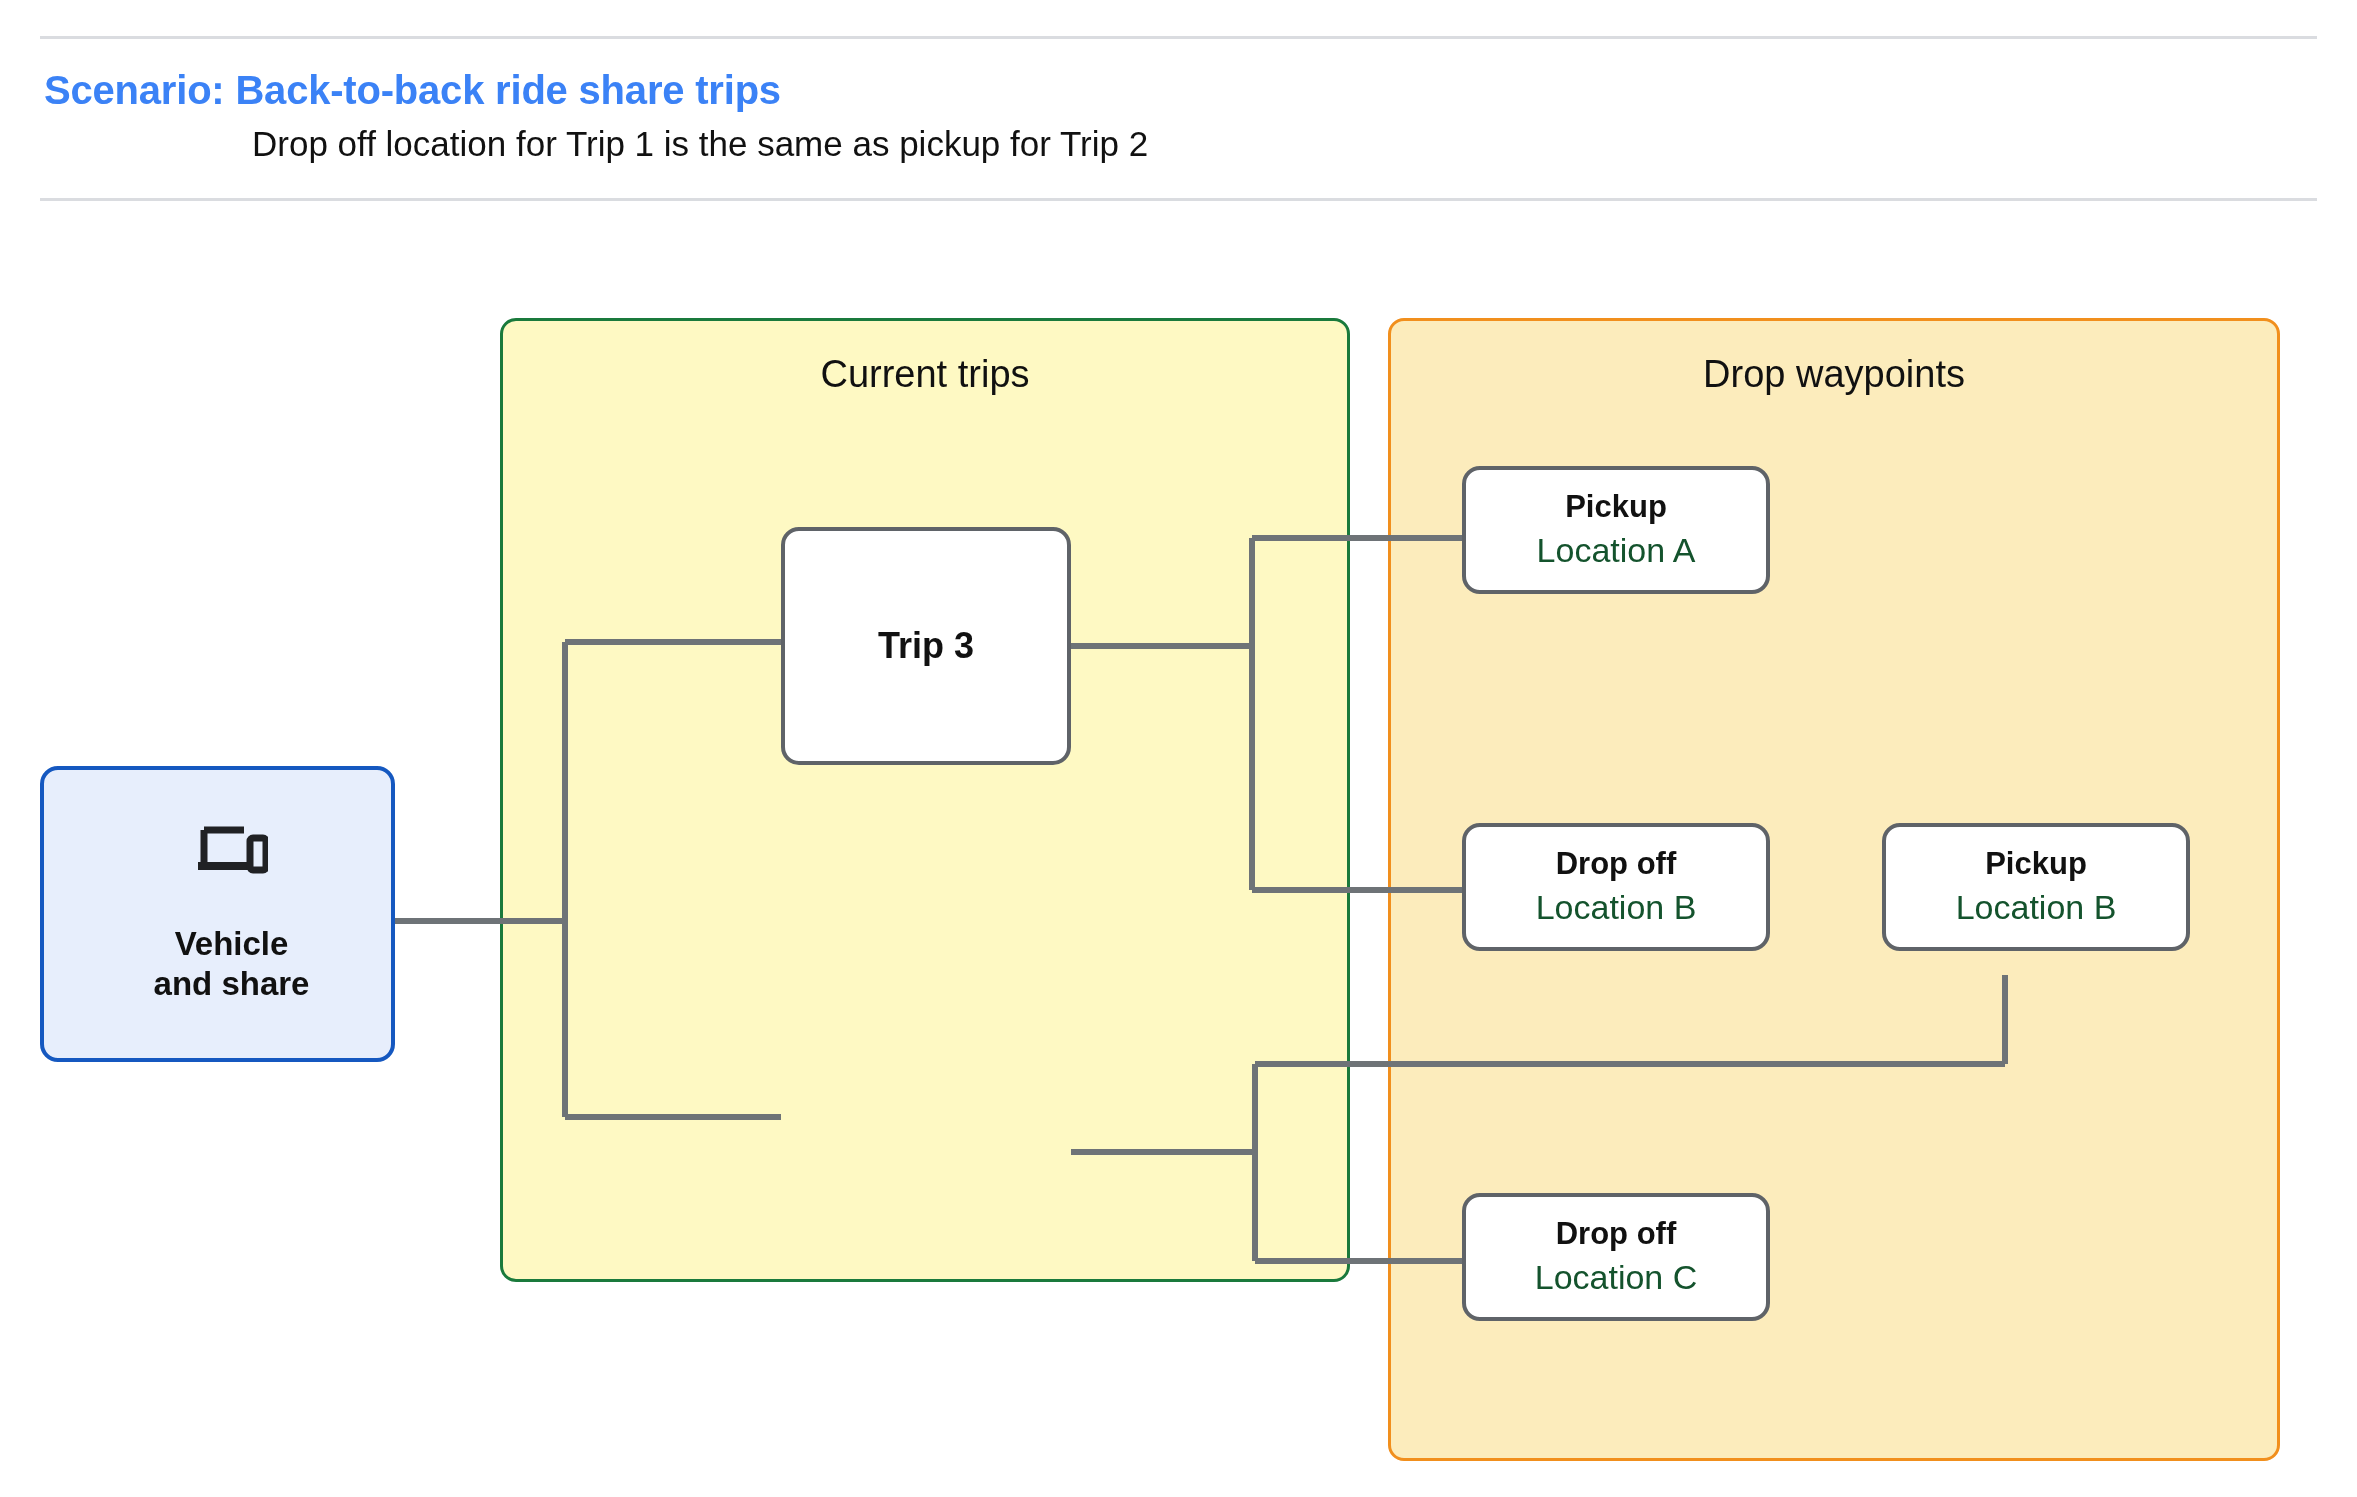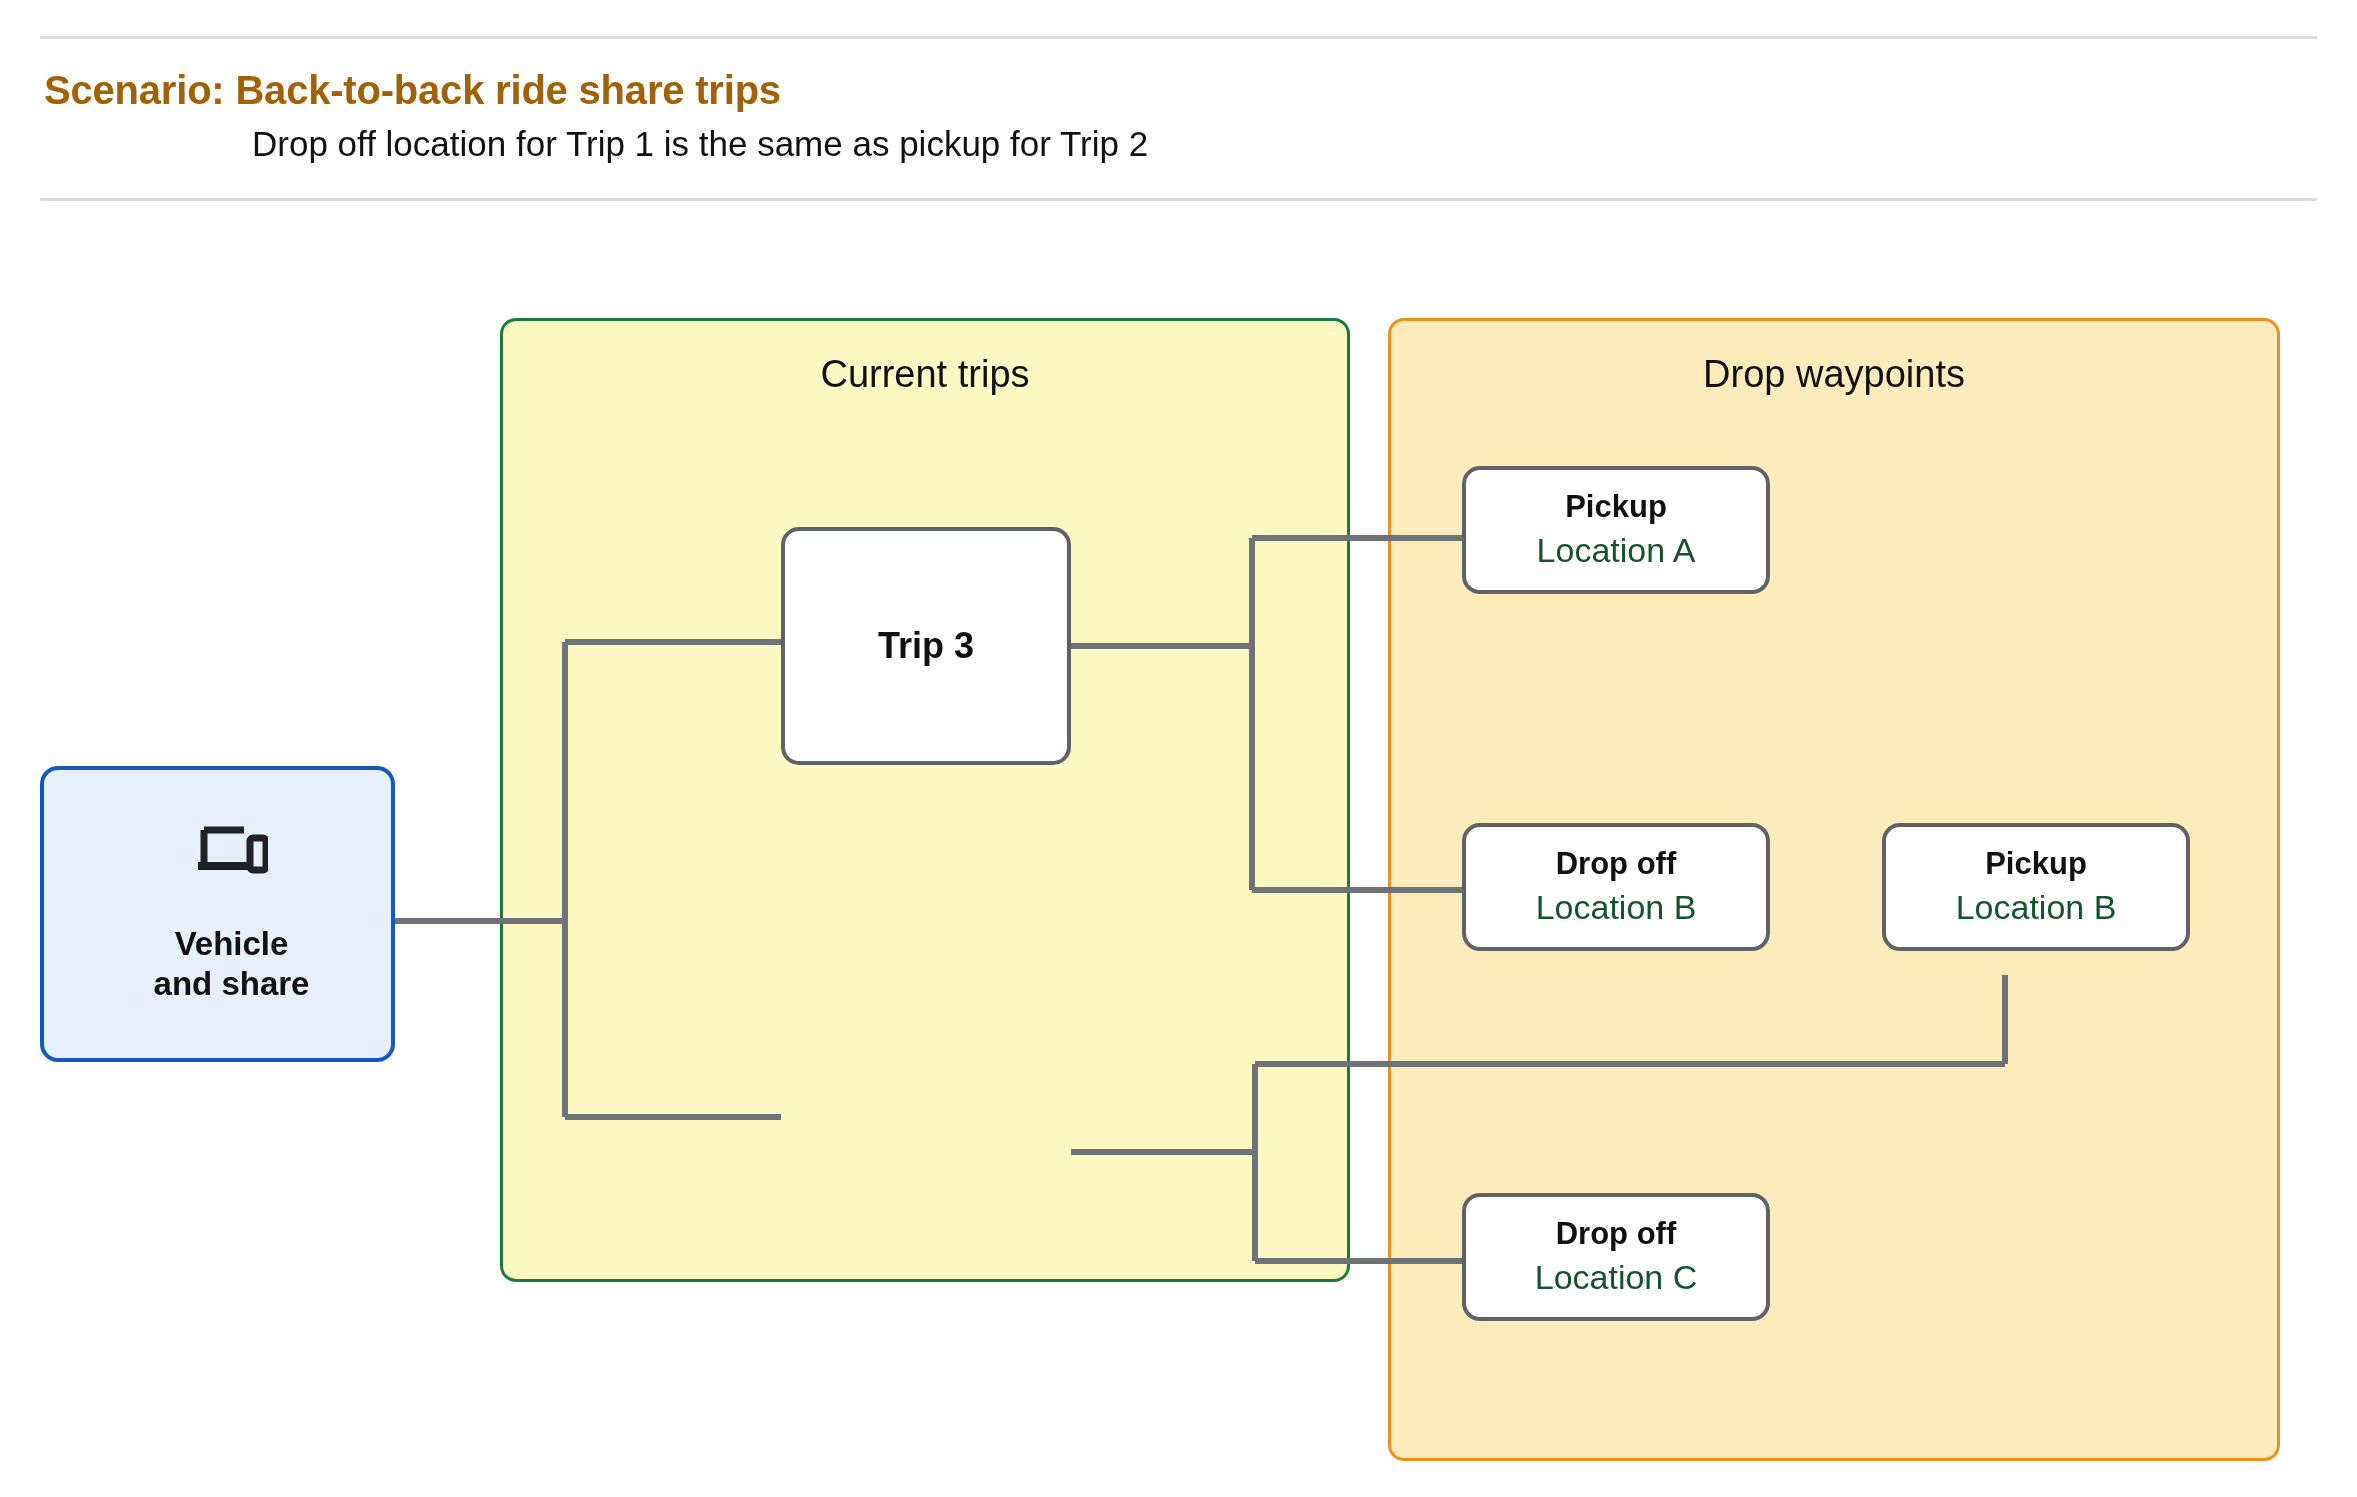--- a/index.html
+++ b/index.html
@@ -33,21 +33,21 @@
   .rule.top { top: 36px; }
   .rule.bottom { top: 198px; }
 
   .title {
     position: absolute;
     left: 44px;
     top: 68px;
     font-size: 40px;
     font-weight: bold;
     letter-spacing: -0.2px;
-    color: #a16207;
+    color: #3b82f6;
     white-space: nowrap;
   }
   .subtitle {
     position: absolute;
     left: 252px;
     top: 124px;
     font-size: 35px;
     font-weight: normal;
     color: #111111;
     white-space: nowrap;

